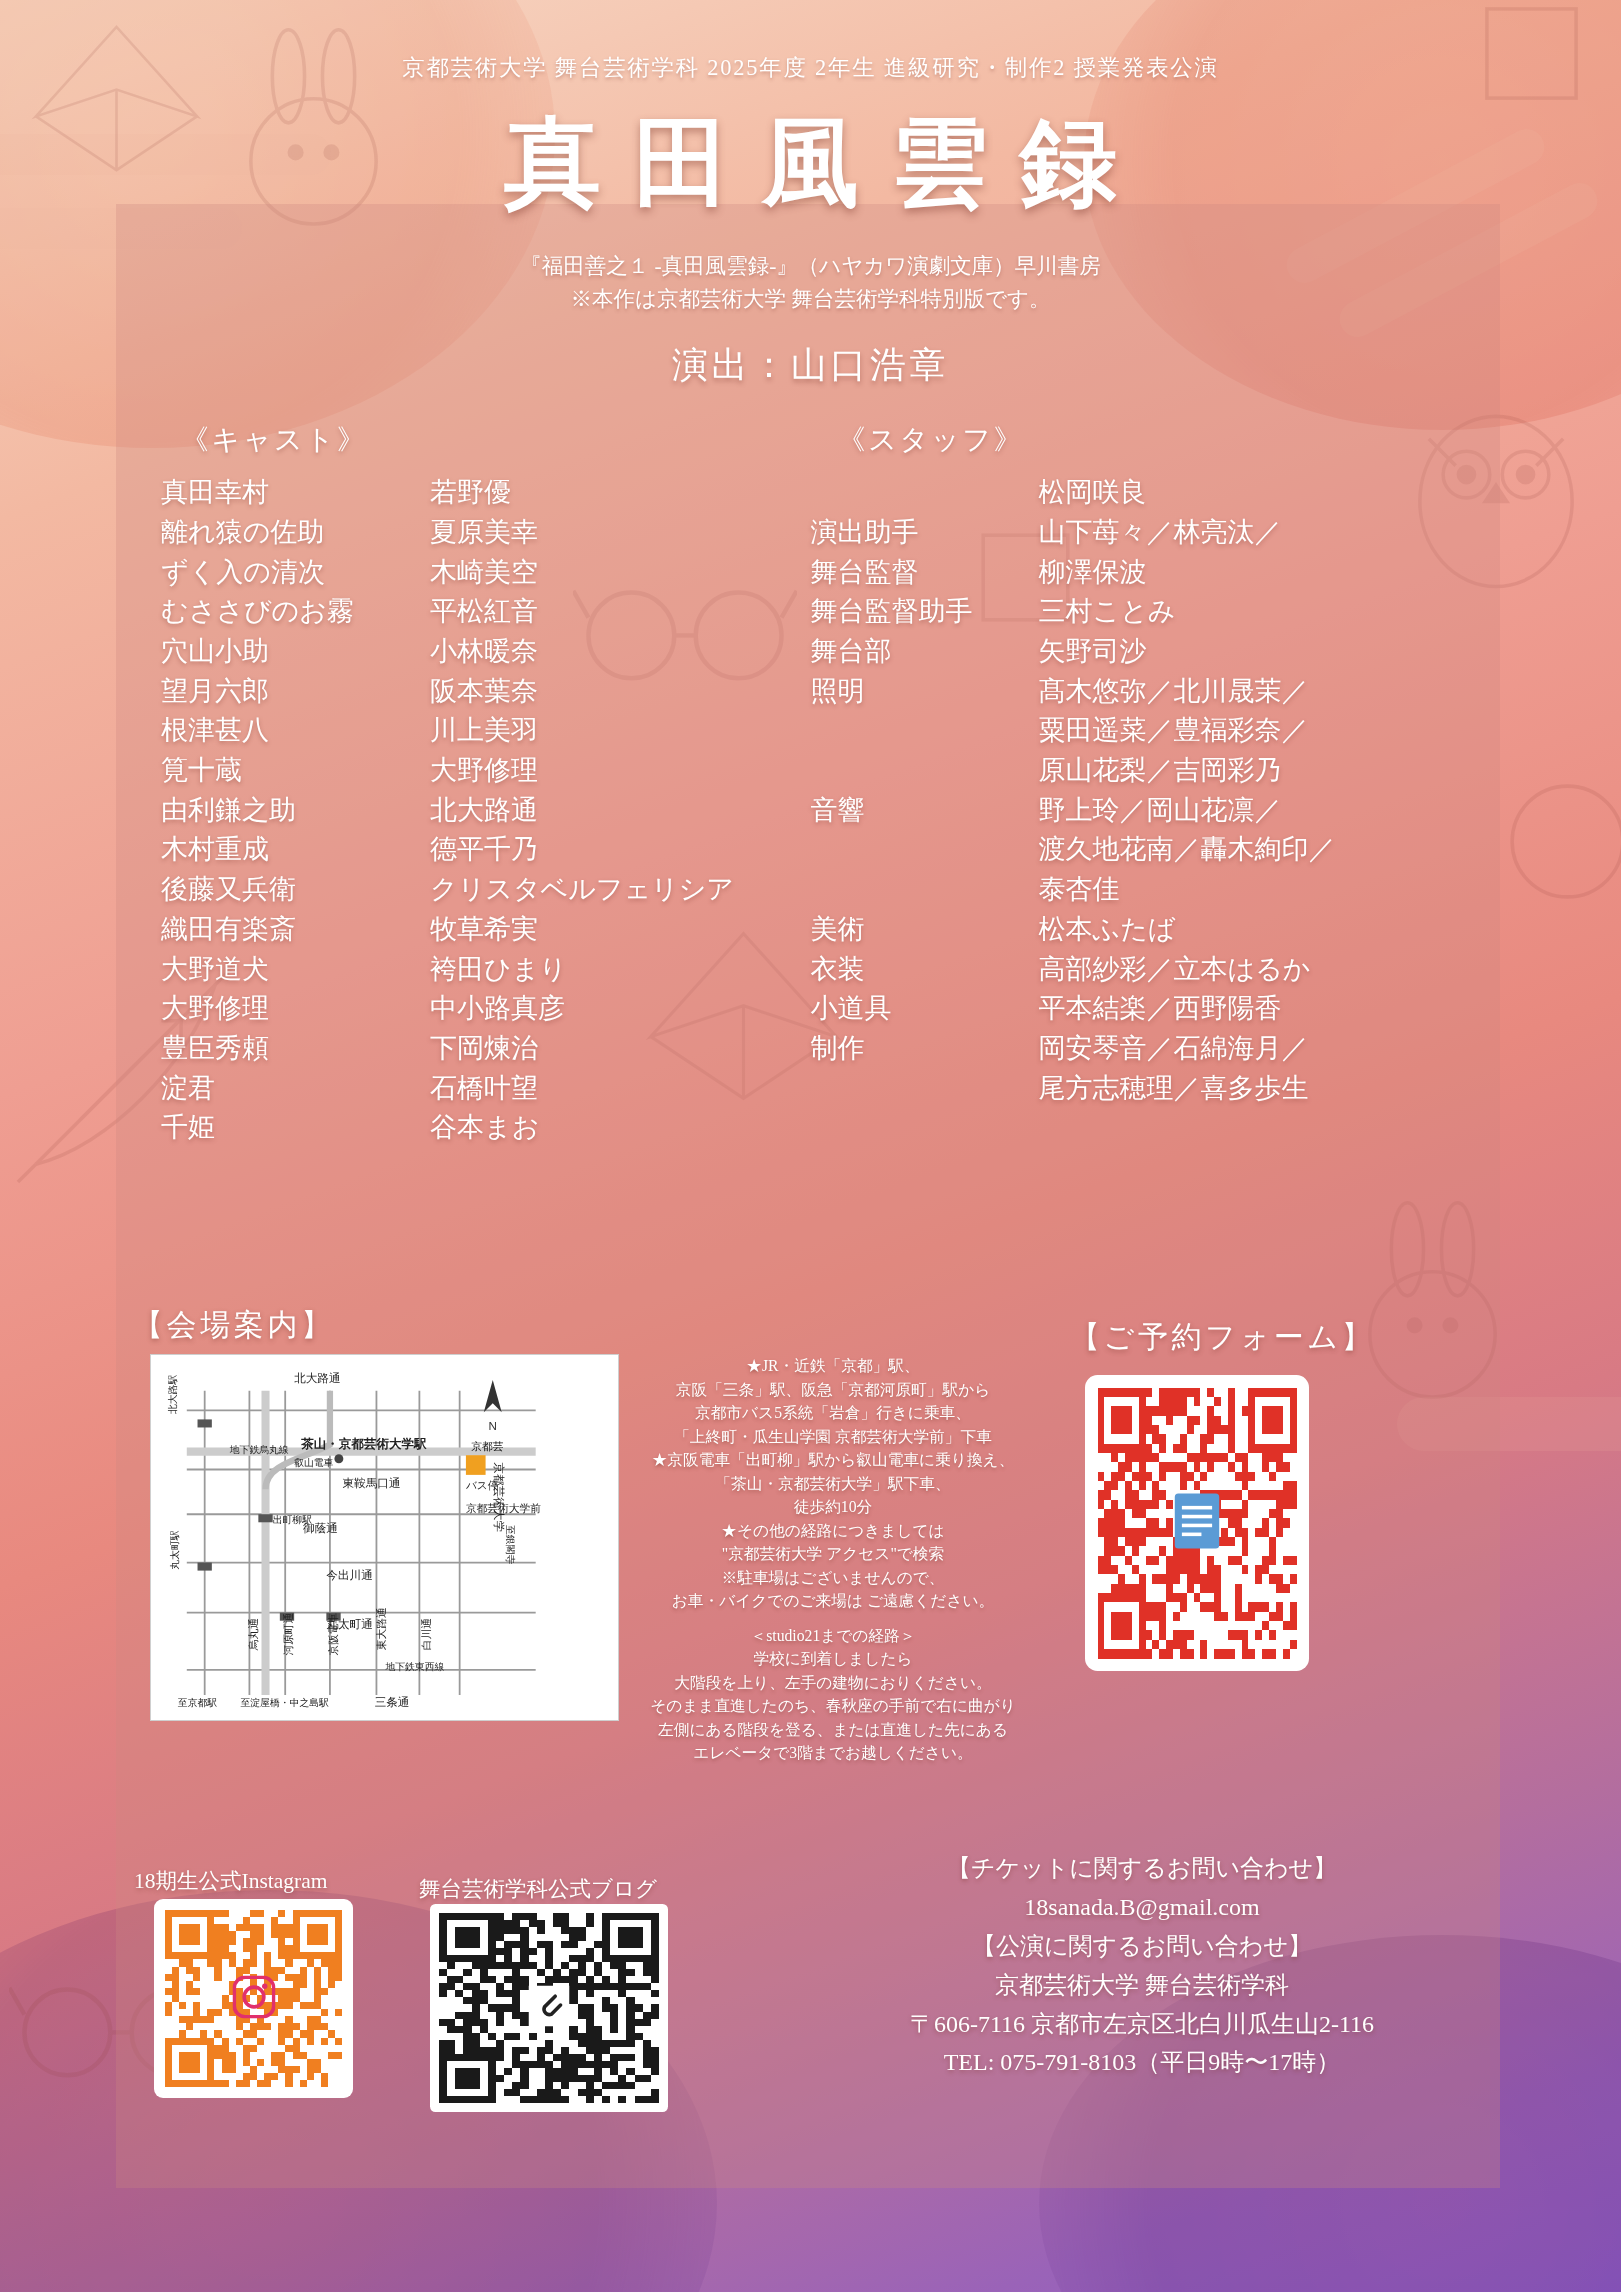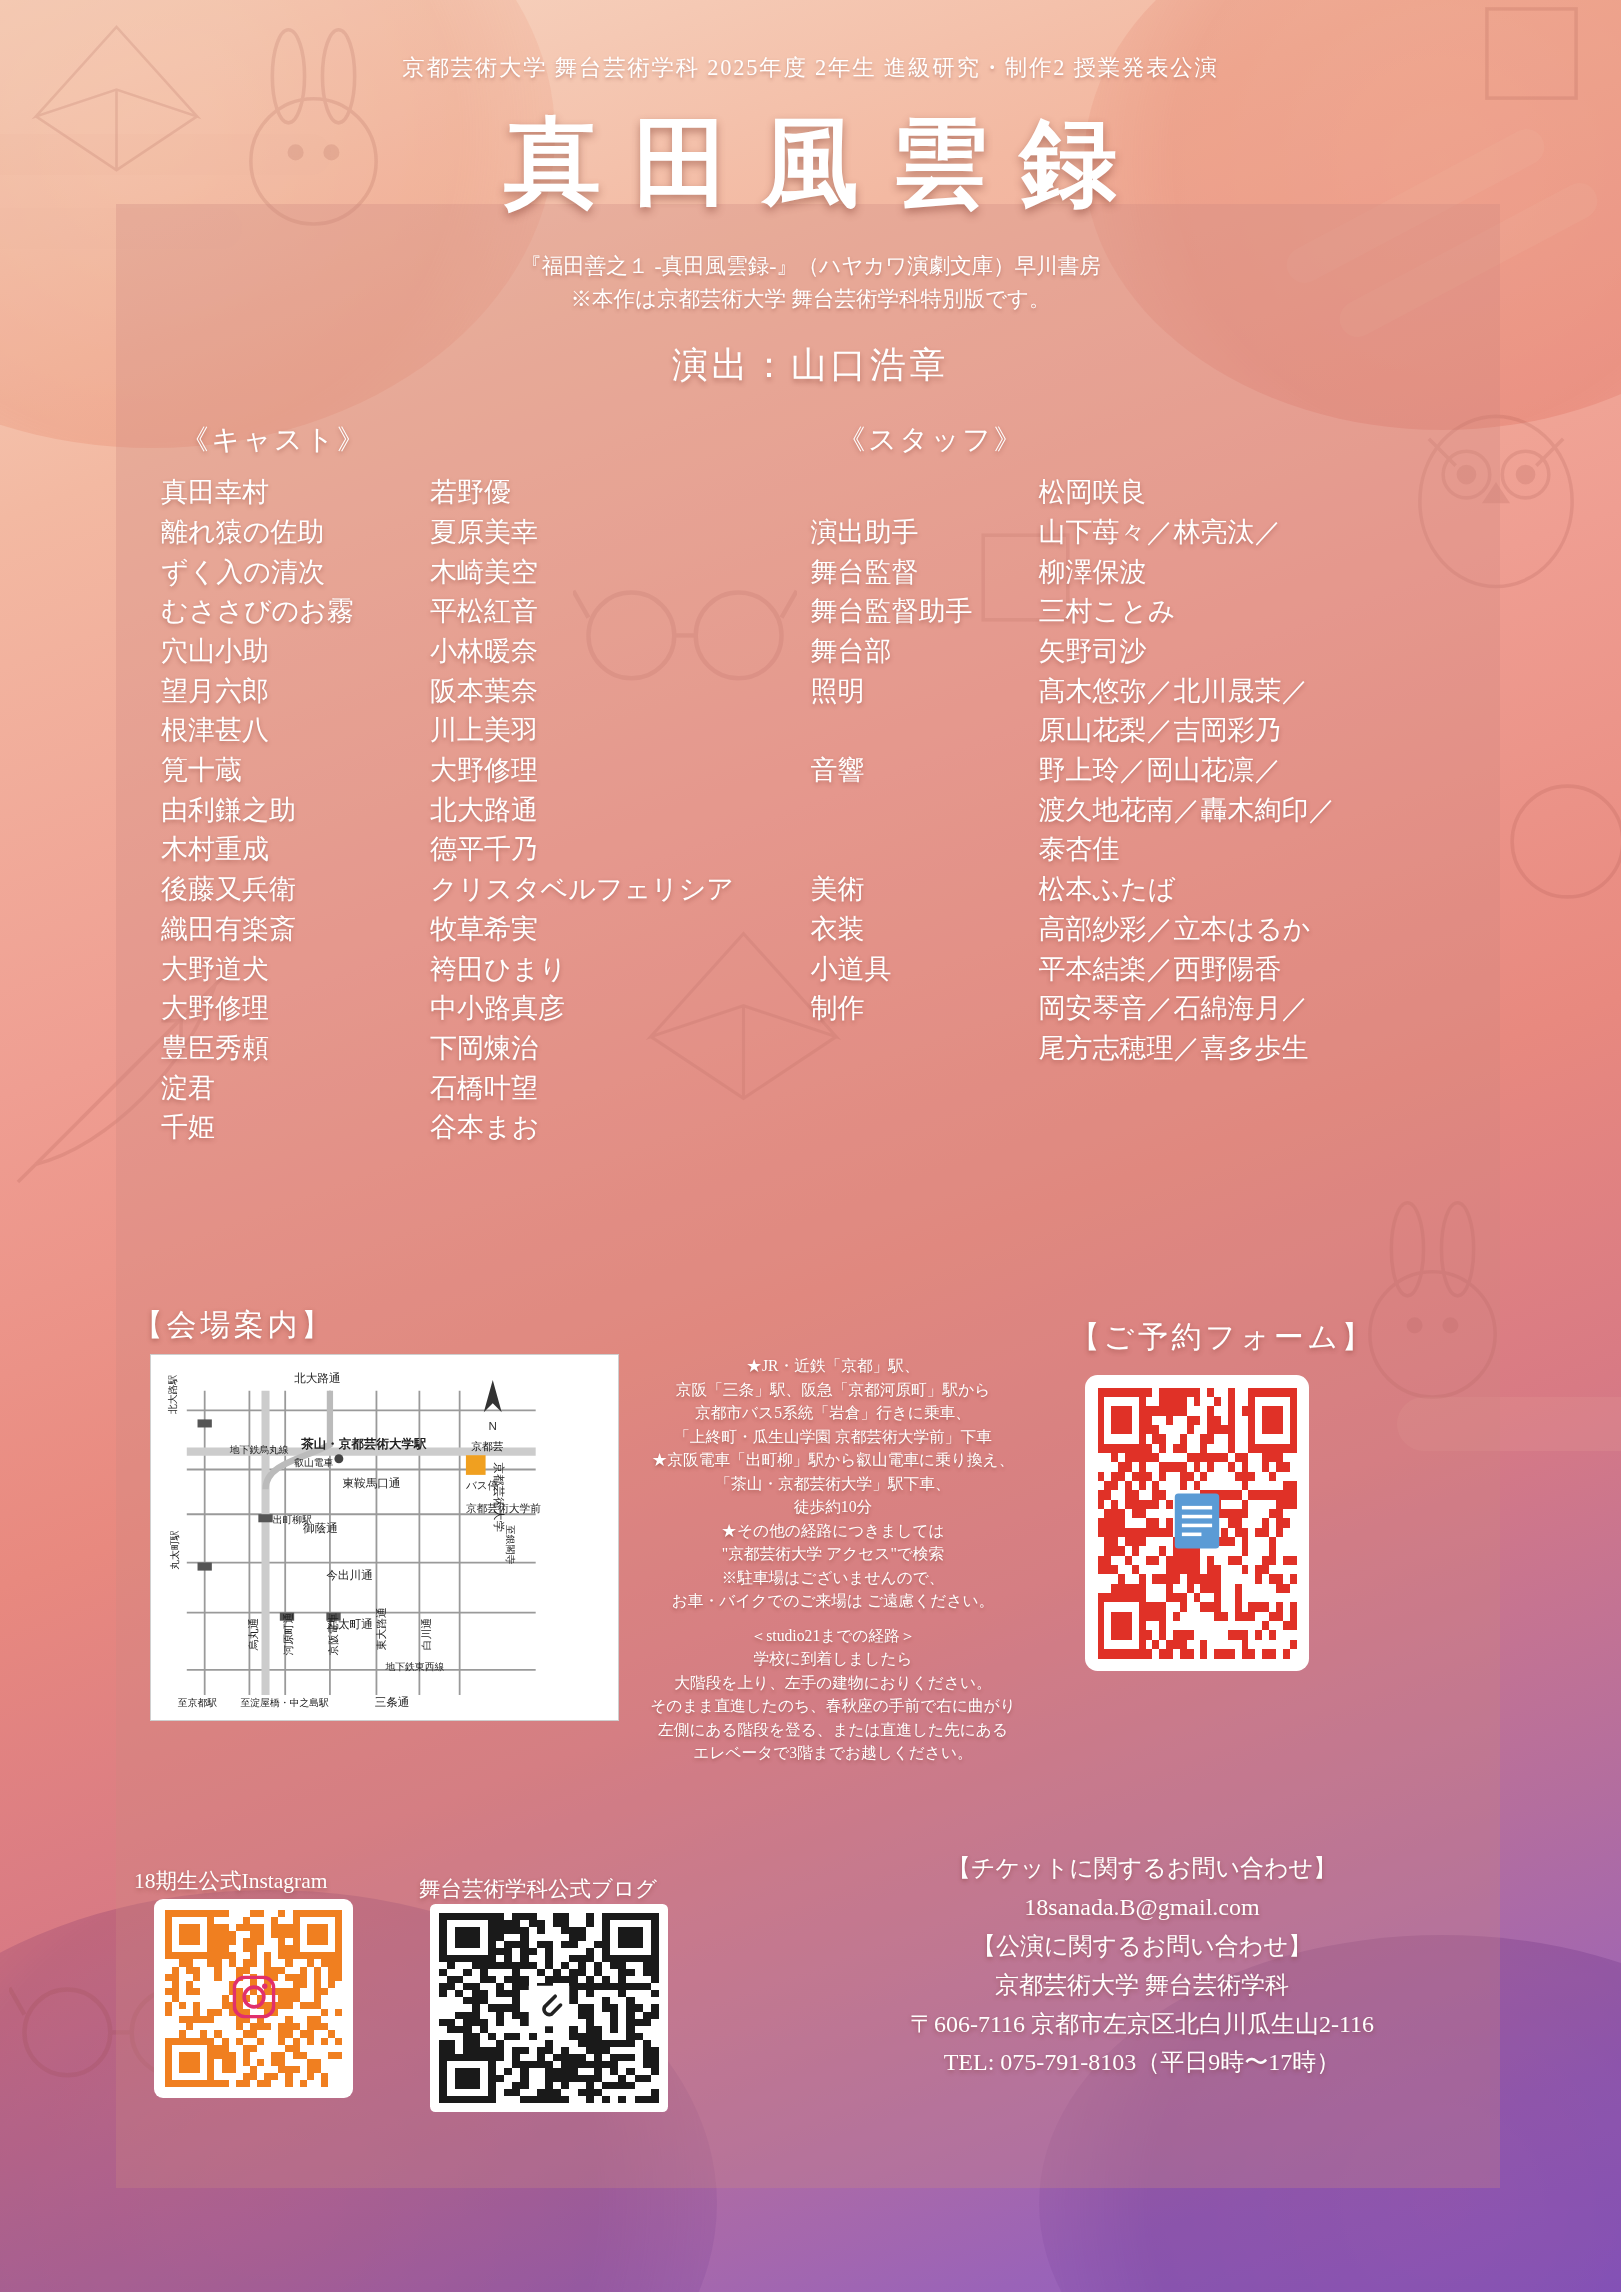--- a/index.html
+++ b/index.html
@@ -351,20 +351,21 @@
         <div class="row">
           <span class="role">舞台部</span>
           <span class="name">矢野司沙</span>
         </div>
         <div class="row">
           <span class="role">照明</span>
           <span class="name">髙木悠弥／北川晟茉／</span>
         </div>
         <div class="row">
           <span class="role"></span>
+          <span class="name">粟田遥菜／豊福彩奈／</span>
         </div>
         <div class="row">
           <span class="role"></span>
           <span class="name">原山花梨／吉岡彩乃</span>
         </div>
         <div class="row">
           <span class="role">音響</span>
           <span class="name">野上玲／岡山花凛／</span>
         </div>
         <div class="row">

